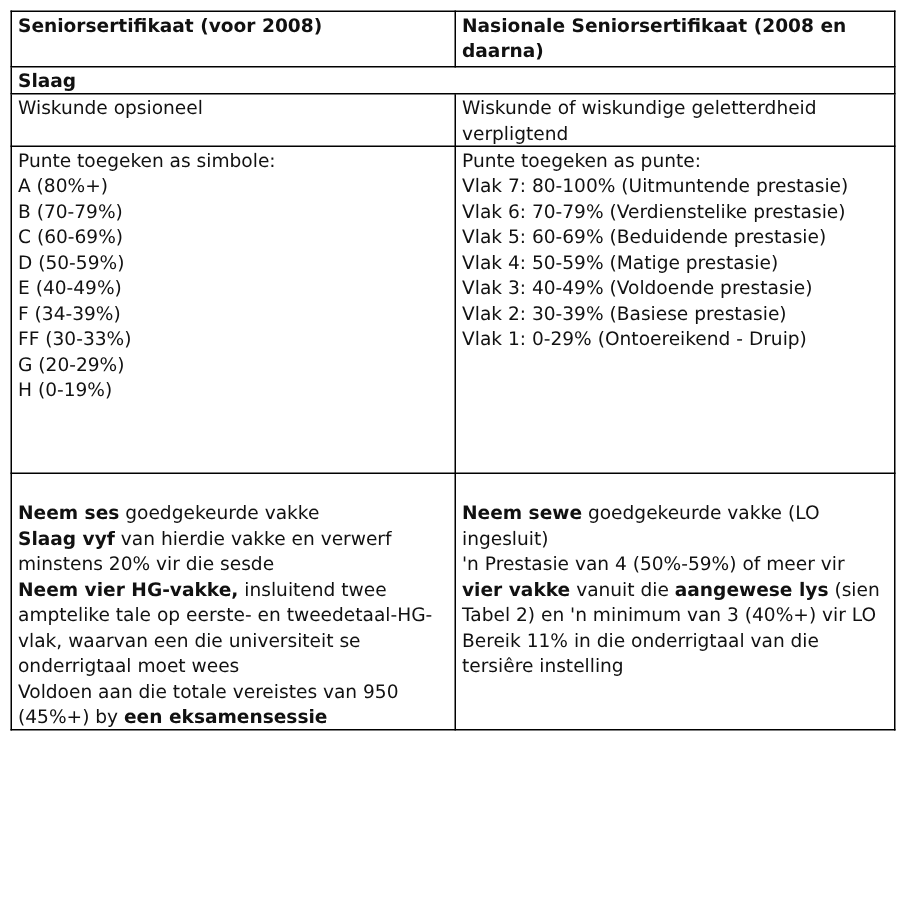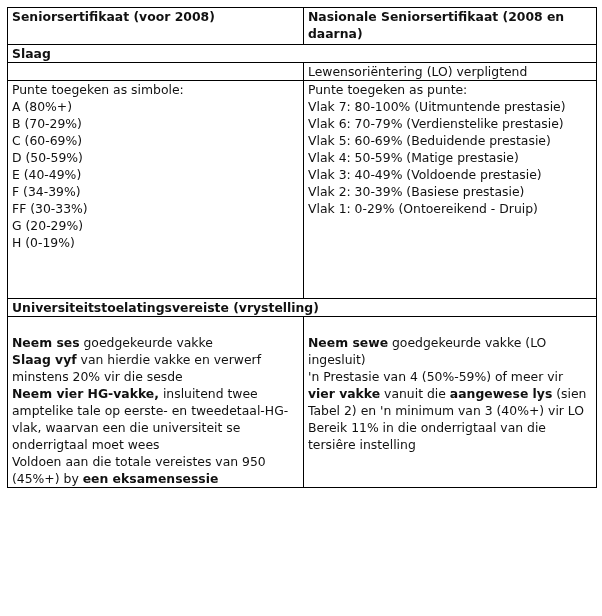--- a/index.html
+++ b/index.html
@@ -21,52 +21,49 @@
 <table>
   <tbody>
       <tr class="hdr">
     <td class="c1 b">Seniorsertifikaat (voor 2008)</td>
     <td class="b">Nasionale Seniorsertifikaat (2008 en daarna)</td>
   </tr>
   <tr>
     <td colspan="2" class="span">Slaag</td>
   </tr>
   <tr>
-    <td class="c1"></td>
-    <td>Lewensoriëntering (LO) verpligtend</td>
+    <td class="c1">Wiskunde opsioneel</td>
+    <td>Wiskunde of wiskundige  geletterdheid verpligtend</td>
   </tr>
   <tr>
     <td class="c1" style="height:217px">
       <span class="line">Punte toegeken as simbole:</span>
       <div id="grades-left-list">
             <span class="line">A (80%+)</span>
-            <span class="line">B (70-29%)</span>
+            <span class="line">B (70-79%)</span>
             <span class="line">C (60-69%)</span>
             <span class="line">D (50-59%)</span>
             <span class="line">E (40-49%)</span>
             <span class="line">F (34-39%)</span>
             <span class="line">FF (30-33%)</span>
             <span class="line">G (20-29%)</span>
             <span class="line">H (0-19%)</span>
           </div>
     </td>
     <td>
       <span class="line">Punte toegeken as punte:</span>
       <div id="grades-right-list">
             <span class="line">Vlak 7: 80-100%  (Uitmuntende prestasie) Vlak 6: 70-79% (Verdienstelike prestasie)</span>
             <span class="line">Vlak 5: 60-69% (Beduidende prestasie)</span>
             <span class="line">Vlak 4: 50-59% (Matige prestasie)</span>
             <span class="line">Vlak 3: 40-49% (Voldoende prestasie)</span>
             <span class="line">Vlak 2: 30-39% (Basiese prestasie)</span>
             <span class="line">Vlak 1: 0-29% (Ontoereikend - Druip)</span>
           </div>
     </td>
-  </tr>
-  <tr>
-    <td colspan="2" class="span">Universiteitstoelatingsvereiste  (vrystelling)</td>
   </tr>
   <tr>
     <td class="c1">
       <div class="gap"></div>
       <div id="uni-left">
             <span class="line"><b>Neem ses</b><span> goedgekeurde vakke</span></span>
             <span class="line"><b>Slaag vyf</b><span> van hierdie vakke en verwerf minstens 20% vir die sesde</span></span>
             <span class="line"><b>Neem vier HG-vakke,</b><span> insluitend twee amptelike tale op eerste- en tweedetaal-HG-vlak, waarvan een die universiteit se onderrigtaal moet wees</span></span>
             <span class="line"><span>Voldoen aan die totale vereistes van 950 (45%+) by </span><b>een eksamensessie</b></span>
           </div>

